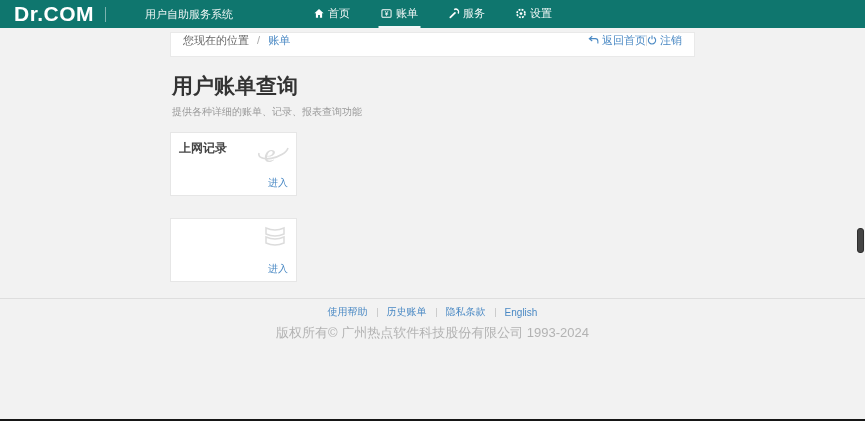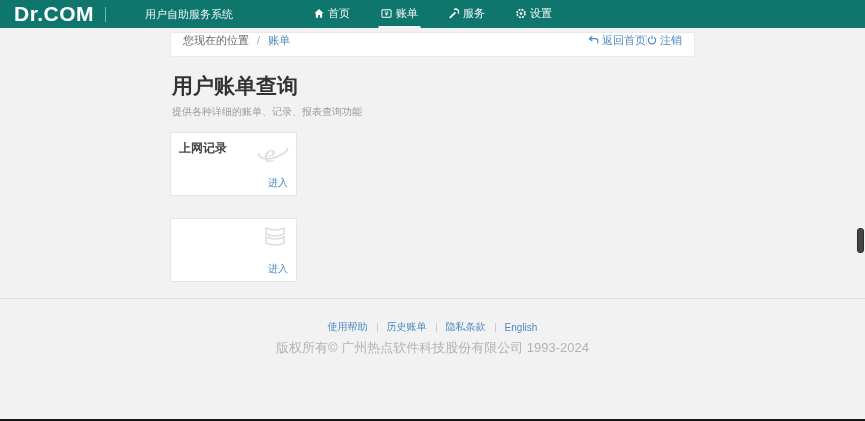--- a/index.html
+++ b/index.html
@@ -52,21 +52,21 @@
   .card {
     width:127px; height:64px; background:#fff; border:1px solid #e6e6e6;
     position:relative; padding:7px 8px 5px 8px; display:flex; flex-direction:column;
   }
   .card-title { font-size:12px; font-weight:bold; color:#444; }
   .card-desc { font-size:10px; color:#999; line-height:1.45; margin-top:4px; text-indent:2em; }
   .card-enter { font-size:10px; color:#4a89c4; margin-top:auto; align-self:flex-end; cursor:pointer; }
   .card-icon { position:absolute; top:5px; right:7px; }
 
   
-  .footer { margin-top:16px; border-top:1px solid #dedede; padding-top:21px; text-align:center; }
+  .footer { margin-top:16px; border-top:1px solid #dedede; padding-top:6px; text-align:center; }
   .footer-links { display:flex; justify-content:center; align-items:center; gap:9px; font-size:10px; }
   .footer-links .vdiv { width:1px; height:9px; background:#ccc; }
   .copyright { font-size:13px; color:#b3b3b3; margin-top:5px; }
 
   
   .scrollbar-thumb {
     position:absolute; right:1px; top:228px; width:7px; height:25px;
     background:#454545; border:1px solid #2e2e2e; border-radius:3px;
   }
   .bottom-edge { position:absolute; left:0; bottom:0; width:100%; height:2px; background:#161616; }

